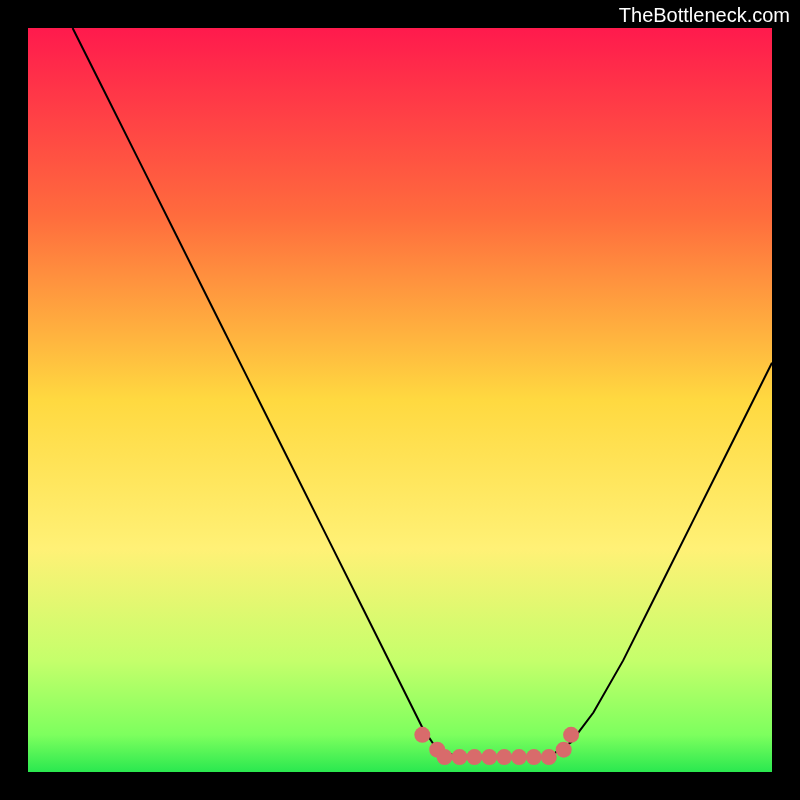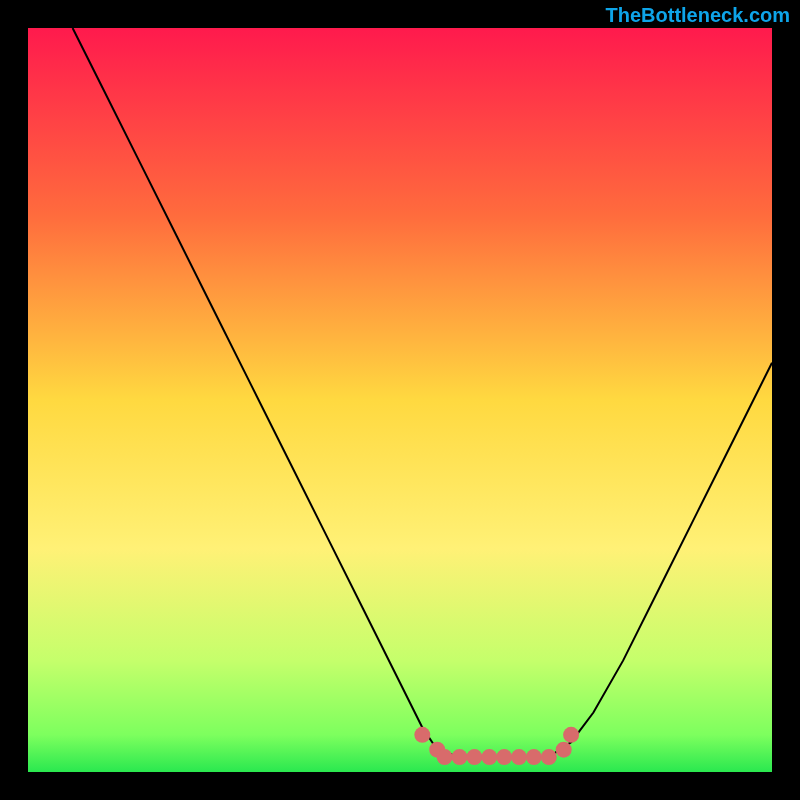--- a/index.html
+++ b/index.html
@@ -7,23 +7,23 @@
     width: 800px;
     height: 800px;
     background: #000;
     position: relative;
     font-family: Arial, sans-serif;
   }
   .watermark {
     position: absolute;
     top: 4px;
     right: 10px;
-    color: #0ea5e9;
+    color: #ffffff;
     font-size: 20px;
-    font-weight: bold;
+    font-weight: normal;
     z-index: 10;
   }
   .chart-frame {
     position: absolute;
     left: 28px;
     top: 28px;
     width: 744px;
     height: 744px;
     background: #000;
   }

